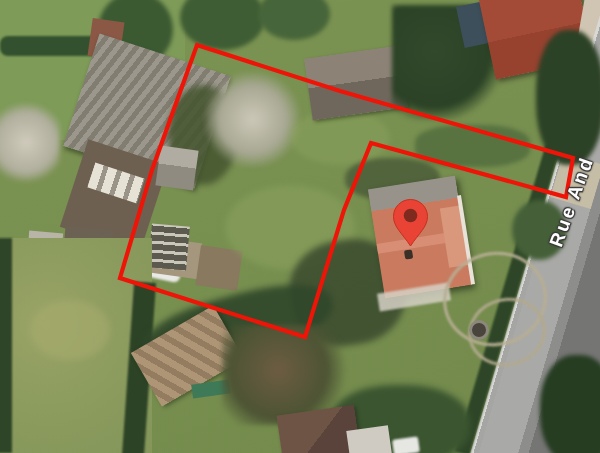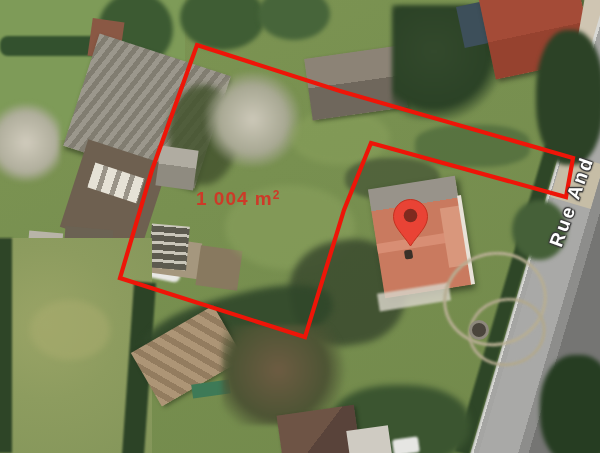--- a/index.html
+++ b/index.html
@@ -100,18 +100,15 @@
   <div class="f soft1" style="left:393px;top:438px;width:26px;height:16px;background:#e6e6e3;border-radius:3px;transform:rotate(-8deg);"></div>
 
   <svg id="overlay" xmlns="http://www.w3.org/2000/svg" viewBox="0 0 600 453">
     <polygon fill="none" stroke="#EE1508" stroke-width="4.2" stroke-linejoin="miter" points="197,45 340,91 573,158 566,197 371,143 344,210 305,337 120,278 152,170"></polygon>
     <g>
       <path d="M410.5 246 C 402 233 393.5 227 393.5 216.5 A 17 17 0 1 1 427.5 216.5 C 427.5 227 419 233 410.5 246 Z" fill="#E94335" stroke="#C5301F" stroke-width="1"></path>
       <circle cx="410.5" cy="215.5" r="6.8" fill="#7F2A1F"></circle>
     </g>
   </svg>
 
-  <div id="area-label">
-    <span>1 004 m</span><span class="sup">2</span>
-  </div>
   <div id="street-label">Rue And</div>
 
 </div>
 
 </body></html>

